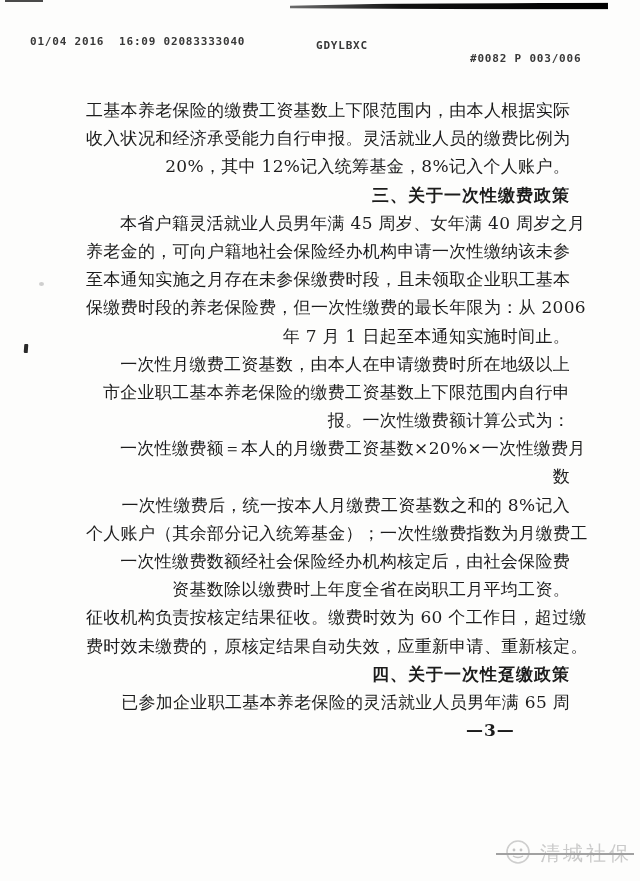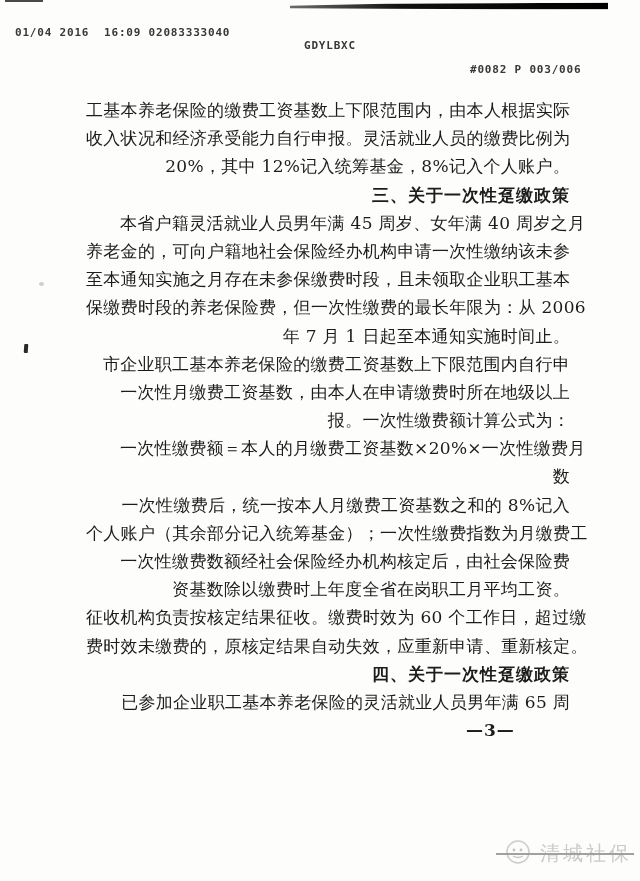--- a/index.html
+++ b/index.html
@@ -32,23 +32,23 @@
     background: rgba(120,120,120,0.35); border-radius: 50%;
   }
 
   
   .fax-header {
     position: absolute; left: 0; top: 13px; width: 100%;
     font-family: "DejaVu Sans Mono", monospace;
     font-size: 11px; font-weight: 700; color: #383838;
     letter-spacing: 0.8px; white-space: pre;
   }
-  .fax-header .fh-left   { position: absolute; left: 15px; }
-  .fax-header .fh-center { position: absolute; left: 304px; }
-  .fax-header .fh-right  { position: absolute; left: 470px; margin-top: 11px; }
+  .fax-header .fh-left   { position: absolute; left: 30px; margin-top: 9px; }
+  .fax-header .fh-center { position: absolute; left: 316px; }
+  .fax-header .fh-right  { position: absolute; left: 470px; }
 
   
   .doc-body {
     position: absolute; left: 86px; top: 96px; width: 484px;
     color: #1c1c1c;
     text-align: right;
   }
   .line {
     height: 28.2px;
     font-size: 17px;
@@ -95,28 +95,28 @@
   <div class="fax-header">
     <span class="fh-left">01/04 2016  16:09 02083333040</span>
     <span class="fh-center">GDYLBXC</span>
     <span class="fh-right">#0082 P 003/006</span>
   </div>
 
   <div class="doc-body" id="doc-body">
       <div class="line">工基本养老保险的缴费工资基数上下限范围内，由本人根据实际</div>
       <div class="line">收入状况和经济承受能力自行申报。灵活就业人员的缴费比例为</div>
       <div class="line">20%，其中 12%记入统筹基金，8%记入个人账户。</div>
-      <div class="line bold indent">三、关于一次性趸缴政策</div>
+      <div class="line bold indent">三、关于一次性缴费政策</div>
       <div class="line indent">本省户籍灵活就业人员男年满 45 周岁、女年满 40 周岁之月</div>
       <div class="line">养老金的，可向户籍地社会保险经办机构申请一次性缴纳该未参</div>
       <div class="line">至本通知实施之月存在未参保缴费时段，且未领取企业职工基本</div>
       <div class="line">保缴费时段的养老保险费，但一次性缴费的最长年限为：从 2006</div>
       <div class="line">年 7 月 1 日起至本通知实施时间止。</div>
+      <div class="line indent">一次性月缴费工资基数，由本人在申请缴费时所在地级以上</div>
       <div class="line">市企业职工基本养老保险的缴费工资基数上下限范围内自行申</div>
-      <div class="line indent">一次性月缴费工资基数，由本人在申请缴费时所在地级以上</div>
       <div class="line">报。一次性缴费额计算公式为：</div>
       <div class="line indent">一次性缴费额＝本人的月缴费工资基数×20%×一次性缴费月</div>
       <div class="line">数</div>
       <div class="line indent">一次性缴费后，统一按本人月缴费工资基数之和的 8%记入</div>
       <div class="line">个人账户（其余部分记入统筹基金）；一次性缴费指数为月缴费工</div>
       <div class="line indent">一次性缴费数额经社会保险经办机构核定后，由社会保险费</div>
       <div class="line">资基数除以缴费时上年度全省在岗职工月平均工资。</div>
       <div class="line">征收机构负责按核定结果征收。缴费时效为 60 个工作日，超过缴</div>
       <div class="line">费时效未缴费的，原核定结果自动失效，应重新申请、重新核定。</div>
       <div class="line bold indent">四、关于一次性趸缴政策</div>

